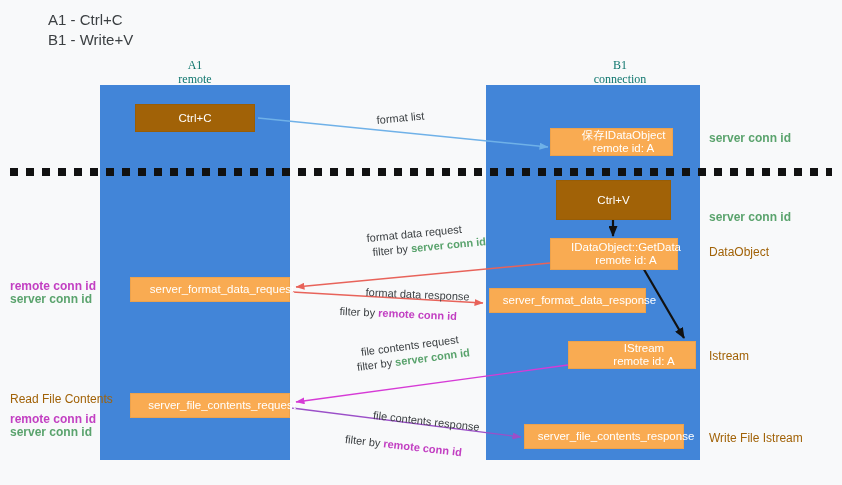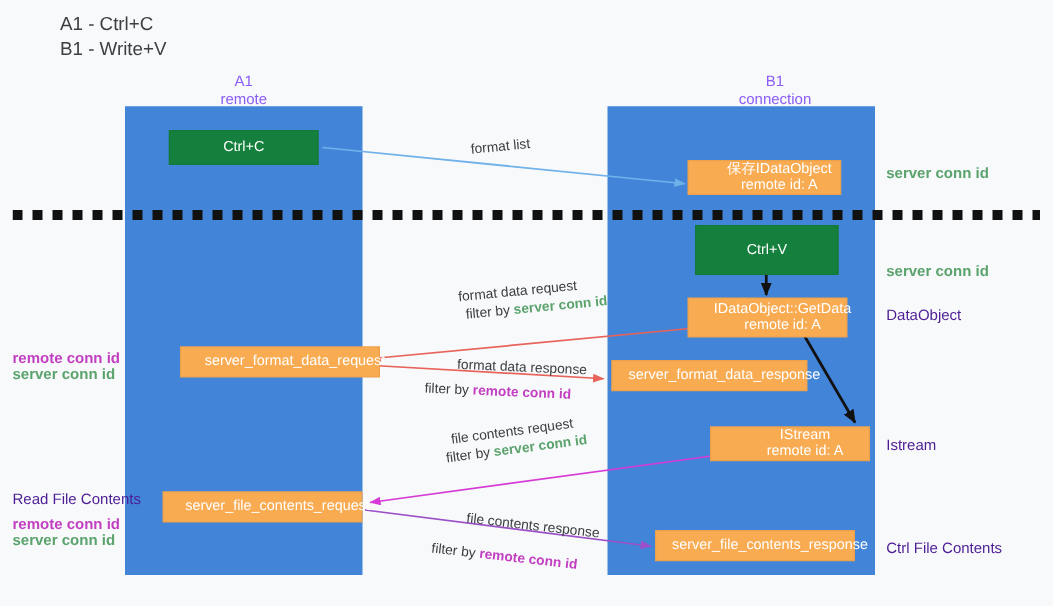--- a/index.html
+++ b/index.html
@@ -14,39 +14,39 @@
   #stage{position:absolute;left:0;top:0;width:842px;height:485px;}
 
   
   .title{
     position:absolute;left:0;top:10px;width:842px;
     font-size:15px;line-height:20px;color:#3c4043;margin-left:48px;
   }
 
   
   .colhead{
-    position:absolute;text-align:center;font-size:12px;line-height:14px;color:#8b5cf6;
+    position:absolute;text-align:center;font-size:12px;line-height:14px;color:#0f766e;font-family:Liberation Serif, serif;
   }
 
   
   .lane{position:absolute;background:#4285d8;}
 
   
   .node{
     position:absolute;box-sizing:border-box;
     display:flex;align-items:center;justify-content:center;
     text-align:center;color:#ffffff;font-size:11.5px;line-height:13px;
     border:1px solid rgba(0,0,0,0.05);
   }
   .node.orange{background:#f9ab52;padding-left:24px;}
-  .node.green{background:#15803d;}
+  .node.green{background:#a16207;}
   .node .inner{padding:0 4px;}
 
   
-  .sidelabel{position:absolute;font-size:12px;line-height:15px;color:#4c1d95;white-space:nowrap;}
+  .sidelabel{position:absolute;font-size:12px;line-height:15px;color:#a16207;white-space:nowrap;}
   .green-t{color:#5aa36d;font-weight:bold;}
   .purple-t{color:#c23fc2;font-weight:bold;}
 
   
   .edgelabel{position:absolute;font-size:11px;line-height:15px;color:#3c4043;white-space:nowrap;}
   .edgelabel.rot{transform-origin:0 0;}
 
   
   .divider{
     position:absolute;left:10px;top:168px;width:822px;height:8px;
@@ -127,21 +127,21 @@
     <span class="inner">Ctrl+V</span>
   </div>
 
   <div class="node orange" style="left:550px;top:238px;width:128px;height:32px;">
     <span class="inner">
       <span>IDataObject::GetData</span><br>
       <span>remote id: A</span>
     </span>
   </div>
 
-  <div class="node orange" style="left:130px;top:277px;width:160px;height:25px;margin-left:14px;">
+  <div class="node orange" style="left:130px;top:277px;width:160px;height:25px;">
     <span class="inner">server_format_data_request</span>
   </div>
 
   <div class="node orange" style="left:489px;top:288px;width:157px;height:25px;">
     <span class="inner">server_format_data_response</span>
   </div>
 
   <div class="node orange" style="left:568px;top:341px;width:128px;height:28px;">
     <span class="inner">
       <span>IStream</span><br>
@@ -156,21 +156,21 @@
   <div class="node orange" style="left:524px;top:424px;width:160px;height:25px;">
     <span class="inner">server_file_contents_response</span>
   </div>
 
   <div class="divider"></div>
 
   <div class="sidelabel green-t" style="left:709px;top:131px;">server conn id</div>
   <div class="sidelabel green-t" style="left:709px;top:210px;">server conn id</div>
   <div class="sidelabel" style="left:709px;top:245px;">DataObject</div>
   <div class="sidelabel" style="left:709px;top:349px;">Istream</div>
-  <div class="sidelabel" style="left:709px;top:431px;">Ctrl File Contents</div>
+  <div class="sidelabel" style="left:709px;top:431px;">Write File Istream</div>
 
   <div class="sidelabel purple-t" style="left:10px;top:279px;">remote conn id</div>
   <div class="sidelabel green-t" style="left:10px;top:292px;">server conn id</div>
 
   <div class="sidelabel" style="left:10px;top:392px;">Read File Contents</div>
   <div class="sidelabel purple-t" style="left:10px;top:412px;">remote conn id</div>
   <div class="sidelabel green-t" style="left:10px;top:425px;">server conn id</div>
 
   <div class="edgelabel rot" style="left:376px;top:113px;transform:rotate(-5.5deg);">format list</div>
 

